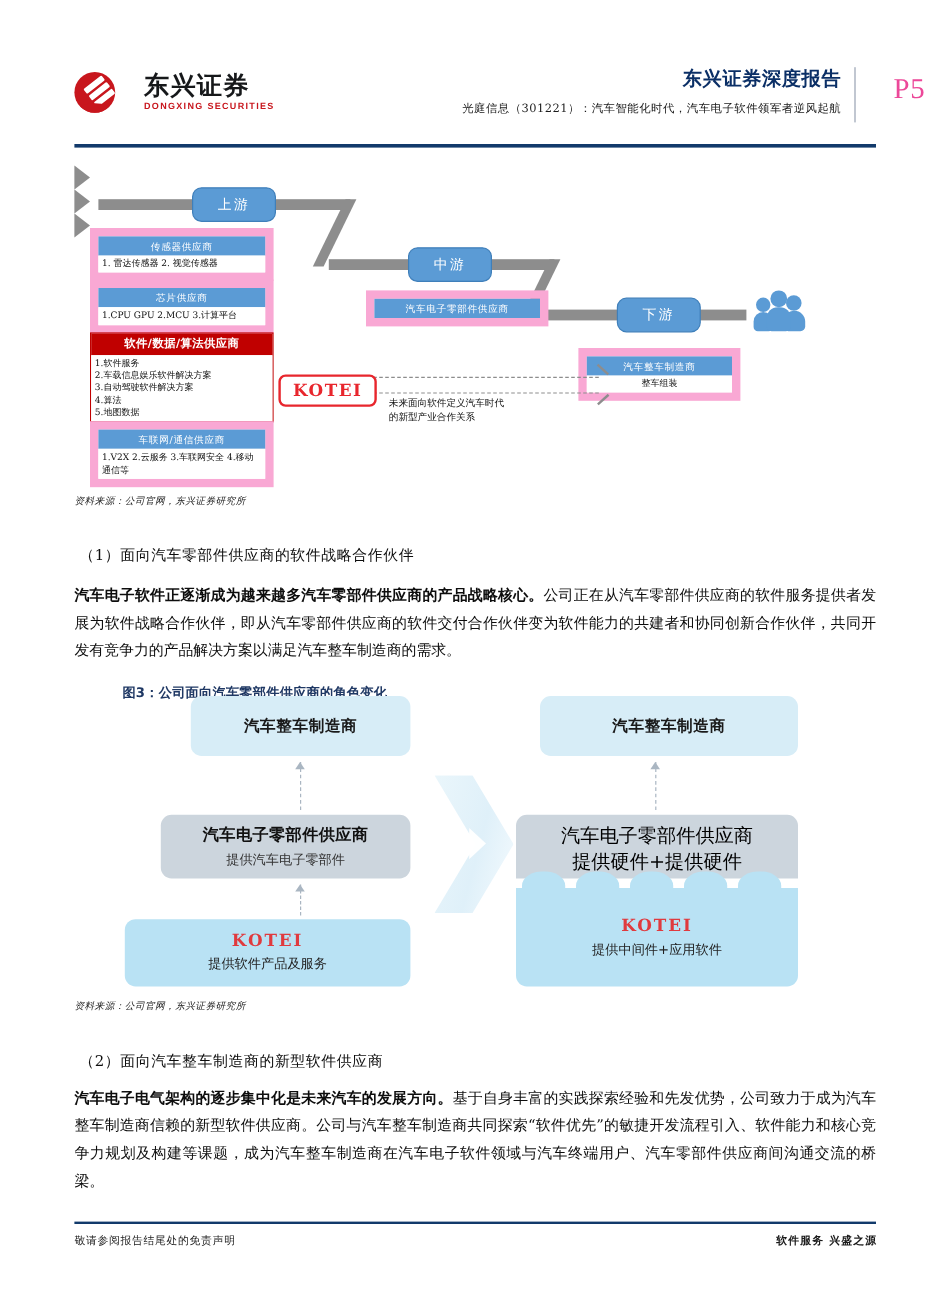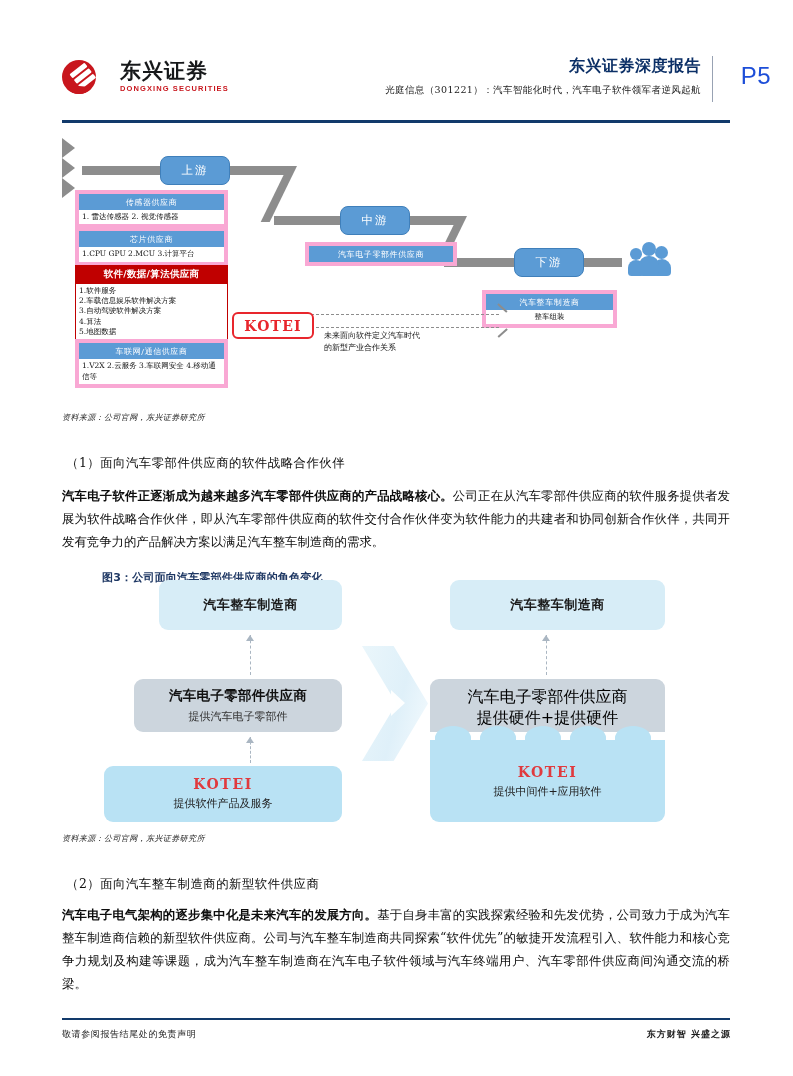--- a/index.html
+++ b/index.html
@@ -27,22 +27,22 @@
     letter-spacing:1px;color:#16181a;display:block;}
   .logo-en{font-family:"Liberation Sans",sans-serif;font-weight:bold;font-size:7.5px;
     letter-spacing:1.1px;color:#c8161d;display:block;margin-top:3px;}
 
   .hdr-right{position:absolute;right:92px;top:4px;text-align:right;}
   .hdr-title{font-family:"DejaVu Sans","Liberation Sans",sans-serif;font-weight:bold;font-size:16px;
     color:#0b2f66;letter-spacing:.5px;}
   .hdr-sub{font-family:"DejaVu Serif","Liberation Serif",serif;font-size:9.5px;color:#1a1a1a;
     margin-top:7px;letter-spacing:.4px;}
   .hdr-divider{position:absolute;right:80px;top:4px;width:1px;height:46px;background:#98a2b3;}
-  .hdr-page{position:absolute;right:22px;top:10px;font-family:Liberation Sans, sans-serif;
-    font-size:24px;color:#1d4ed8;letter-spacing:.5px;}
+  .hdr-page{position:absolute;right:22px;top:10px;font-family:Liberation Serif, serif;
+    font-size:24px;color:#ec4899;letter-spacing:.5px;}
   .hdr-rule{position:absolute;left:62px;top:120px;width:668px;height:3px;background:#123a6b;}
 
   
   .fig1{position:absolute;left:62px;top:138px;width:668px;height:270px;}
   .node{position:absolute;background:#5b9bd5;border:1px solid #3f7fba;border-radius:8px;
     color:#ffffff;font-family:"DejaVu Serif","Liberation Serif",serif;font-size:11.5px;
     display:flex;align-items:center;justify-content:center;letter-spacing:2px;}
   .node-up{left:98px;top:18px;width:68px;height:27px;}
   .node-mid{left:278px;top:68px;width:68px;height:27px;}
   .node-down{left:452px;top:110px;width:68px;height:27px;}
@@ -61,21 +61,21 @@
   .ga7{left:382px;top:120px;width:76px;height:9px;}
   .ga8{left:516px;top:120px;width:44px;height:9px;}
   .ga8h{left:556px;top:114px;width:0;height:0;border-left:13px solid #8d8d8d;
     border-top:10px solid transparent;border-bottom:10px solid transparent;background:none;}
 
   .people{position:absolute;left:566px;top:104px;width:44px;height:34px;}
   .people i{position:absolute;display:block;background:#5b9bd5;}
   .p-h{border-radius:50%;}
   .p-b{border-radius:9px 9px 4px 4px;}
 
-  .grp{position:absolute;border:4px solid #f9a8d4;}
+  .grp{position:absolute;border:7px solid #f9a8d4;}
   .grp .bar{background:#5b9bd5;color:#fff;text-align:center;font-size:8px;padding:2.5px 0;
     font-family:"DejaVu Serif","Liberation Serif",serif;letter-spacing:.6px;}
   .grp .bar.red{background:#c00000;font-size:9.5px;font-weight:bold;letter-spacing:.3px;}
   .grp .body{background:#fff;color:#111;font-size:7.5px;padding:2px 3px;line-height:1.38;
     font-family:"DejaVu Serif","Liberation Serif",serif;}
   .grp.redbox{border:1.6px solid #c00000;}
 
   .chain-left{position:absolute;left:13px;top:52px;width:153px;}
   .chain-left .grp{position:relative;left:0;top:0;width:100%;box-sizing:border-box;margin-bottom:-1px;}
 
@@ -322,15 +322,15 @@
   <div class="src" style="left:62px;top:833px;">资料来源：公司官网，东兴证券研究所</div>
 
   <div class="subhead" style="left:66px;top:876px;">（2）面向汽车整车制造商的新型软件供应商</div>
 
   <div class="para" style="left:62px;top:904px;width:668px;">
     <b>汽车电子电气架构的逐步集中化是未来汽车的发展方向。</b><span>基于自身丰富的实践探索经验和先发优势，公司致力于成为汽车整车制造商信赖的新型软件供应商。公司与汽车整车制造商共同探索“软件优先”的敏捷开发流程引入、软件能力和核心竞争力规划及构建等课题，成为汽车整车制造商在汽车电子软件领域与汽车终端用户、汽车零部件供应商间沟通交流的桥梁。</span>
   </div>
 
   <div class="foot-rule"></div>
   <div class="foot-l">敬请参阅报告结尾处的免责声明</div>
-  <div class="foot-r">东方财智 兴盛之源</div>
+  <div class="foot-r">软件服务 兴盛之源</div>
 
 </div>
 
 </body></html>

